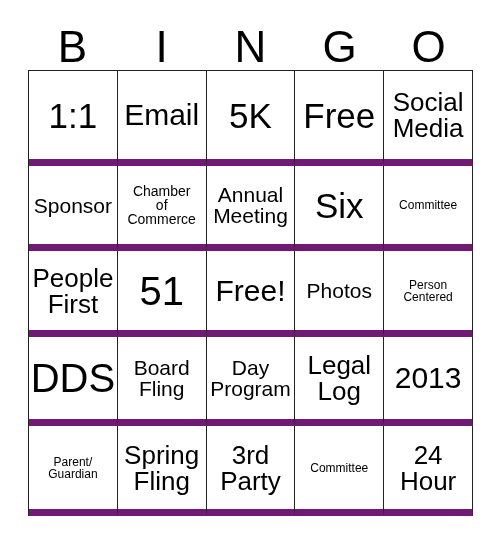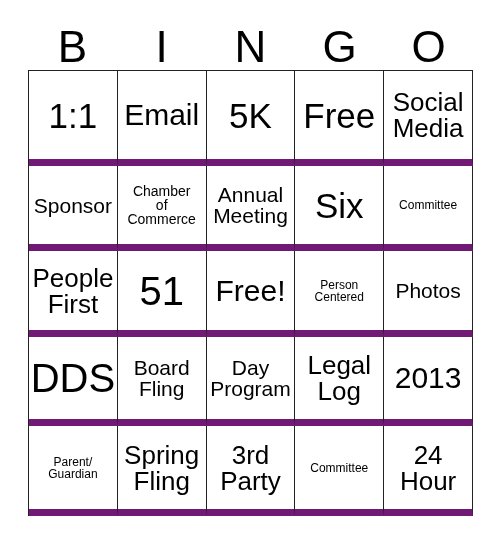--- a/index.html
+++ b/index.html
@@ -142,27 +142,27 @@
     <div class="cell sz-md align-right">
         <span class="cell-text">People
 First</span>
       </div>
     <div class="cell sz-xxl">
         <span class="cell-text">51</span>
       </div>
     <div class="cell sz-lg">
         <span class="cell-text">Free!</span>
       </div>
+    <div class="cell sz-sm">
+        <span class="cell-text">Photos</span>
+      </div>
     <div class="cell sz-xs">
         <span class="cell-text">Person
 Centered</span>
       </div>
-    <div class="cell sz-sm">
-        <span class="cell-text">Photos</span>
-      </div>
 
     <div class="cell sz-xxl">
         <span class="cell-text">DDS</span>
       </div>
     <div class="cell sz-sm">
         <span class="cell-text">Board
 Fling</span>
       </div>
     <div class="cell sz-sm">
         <span class="cell-text">Day

